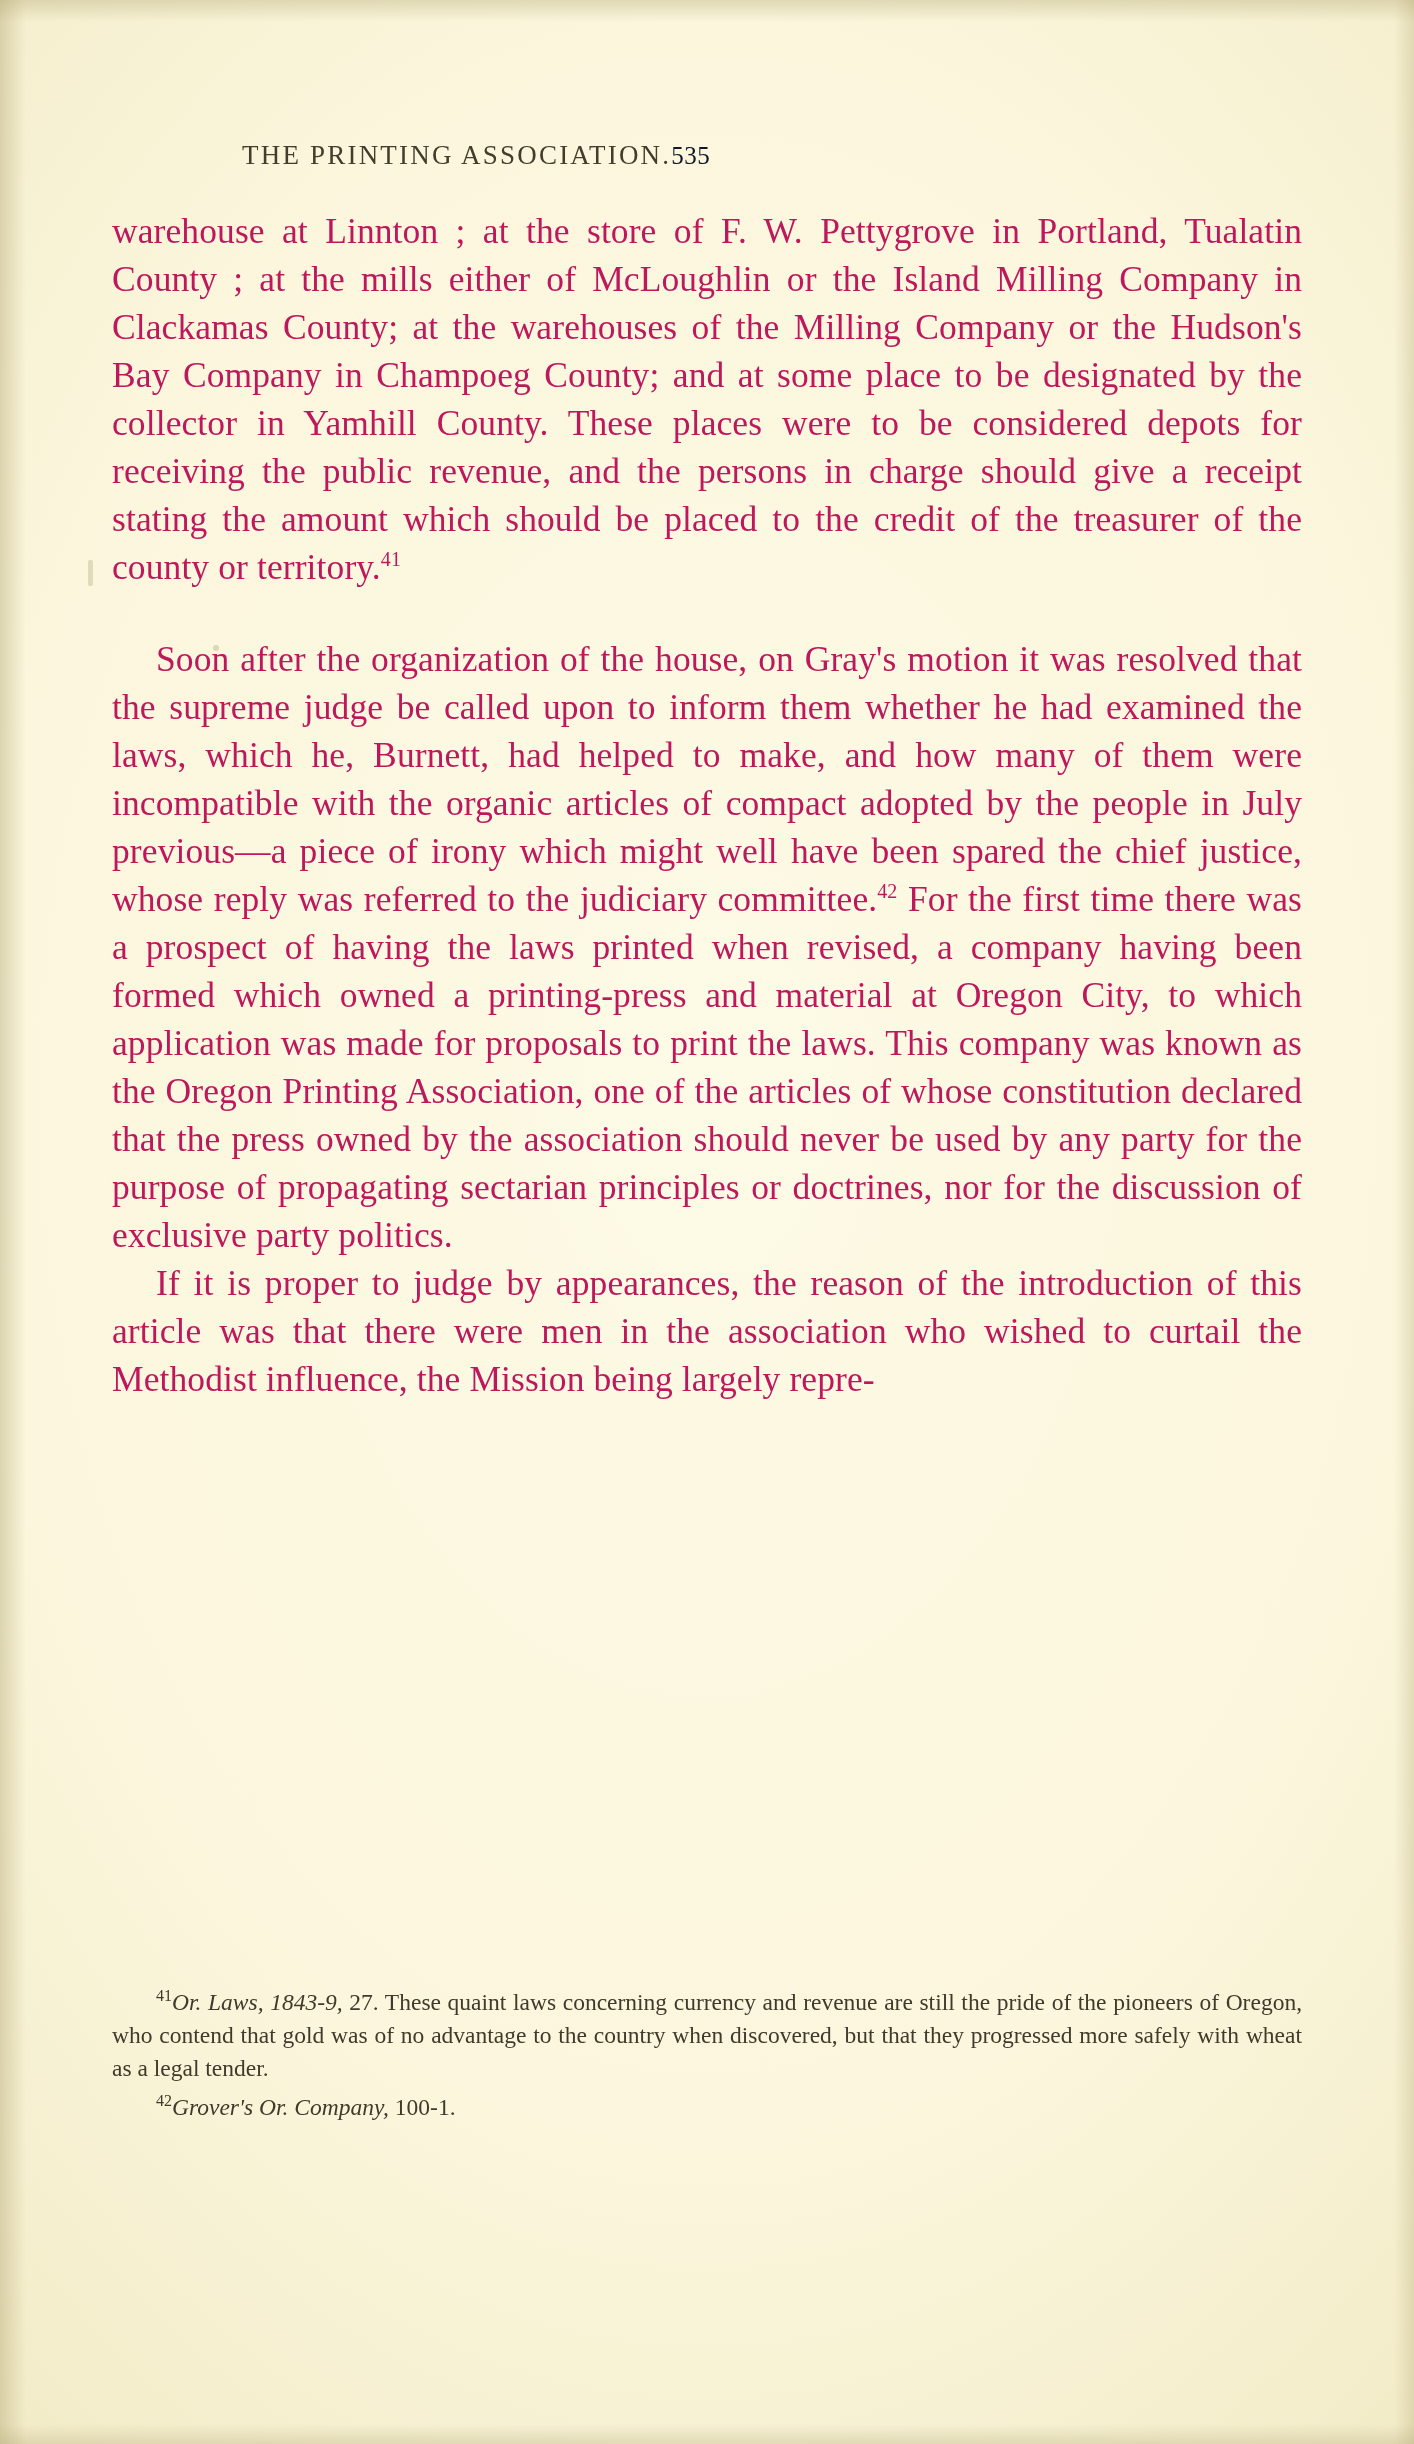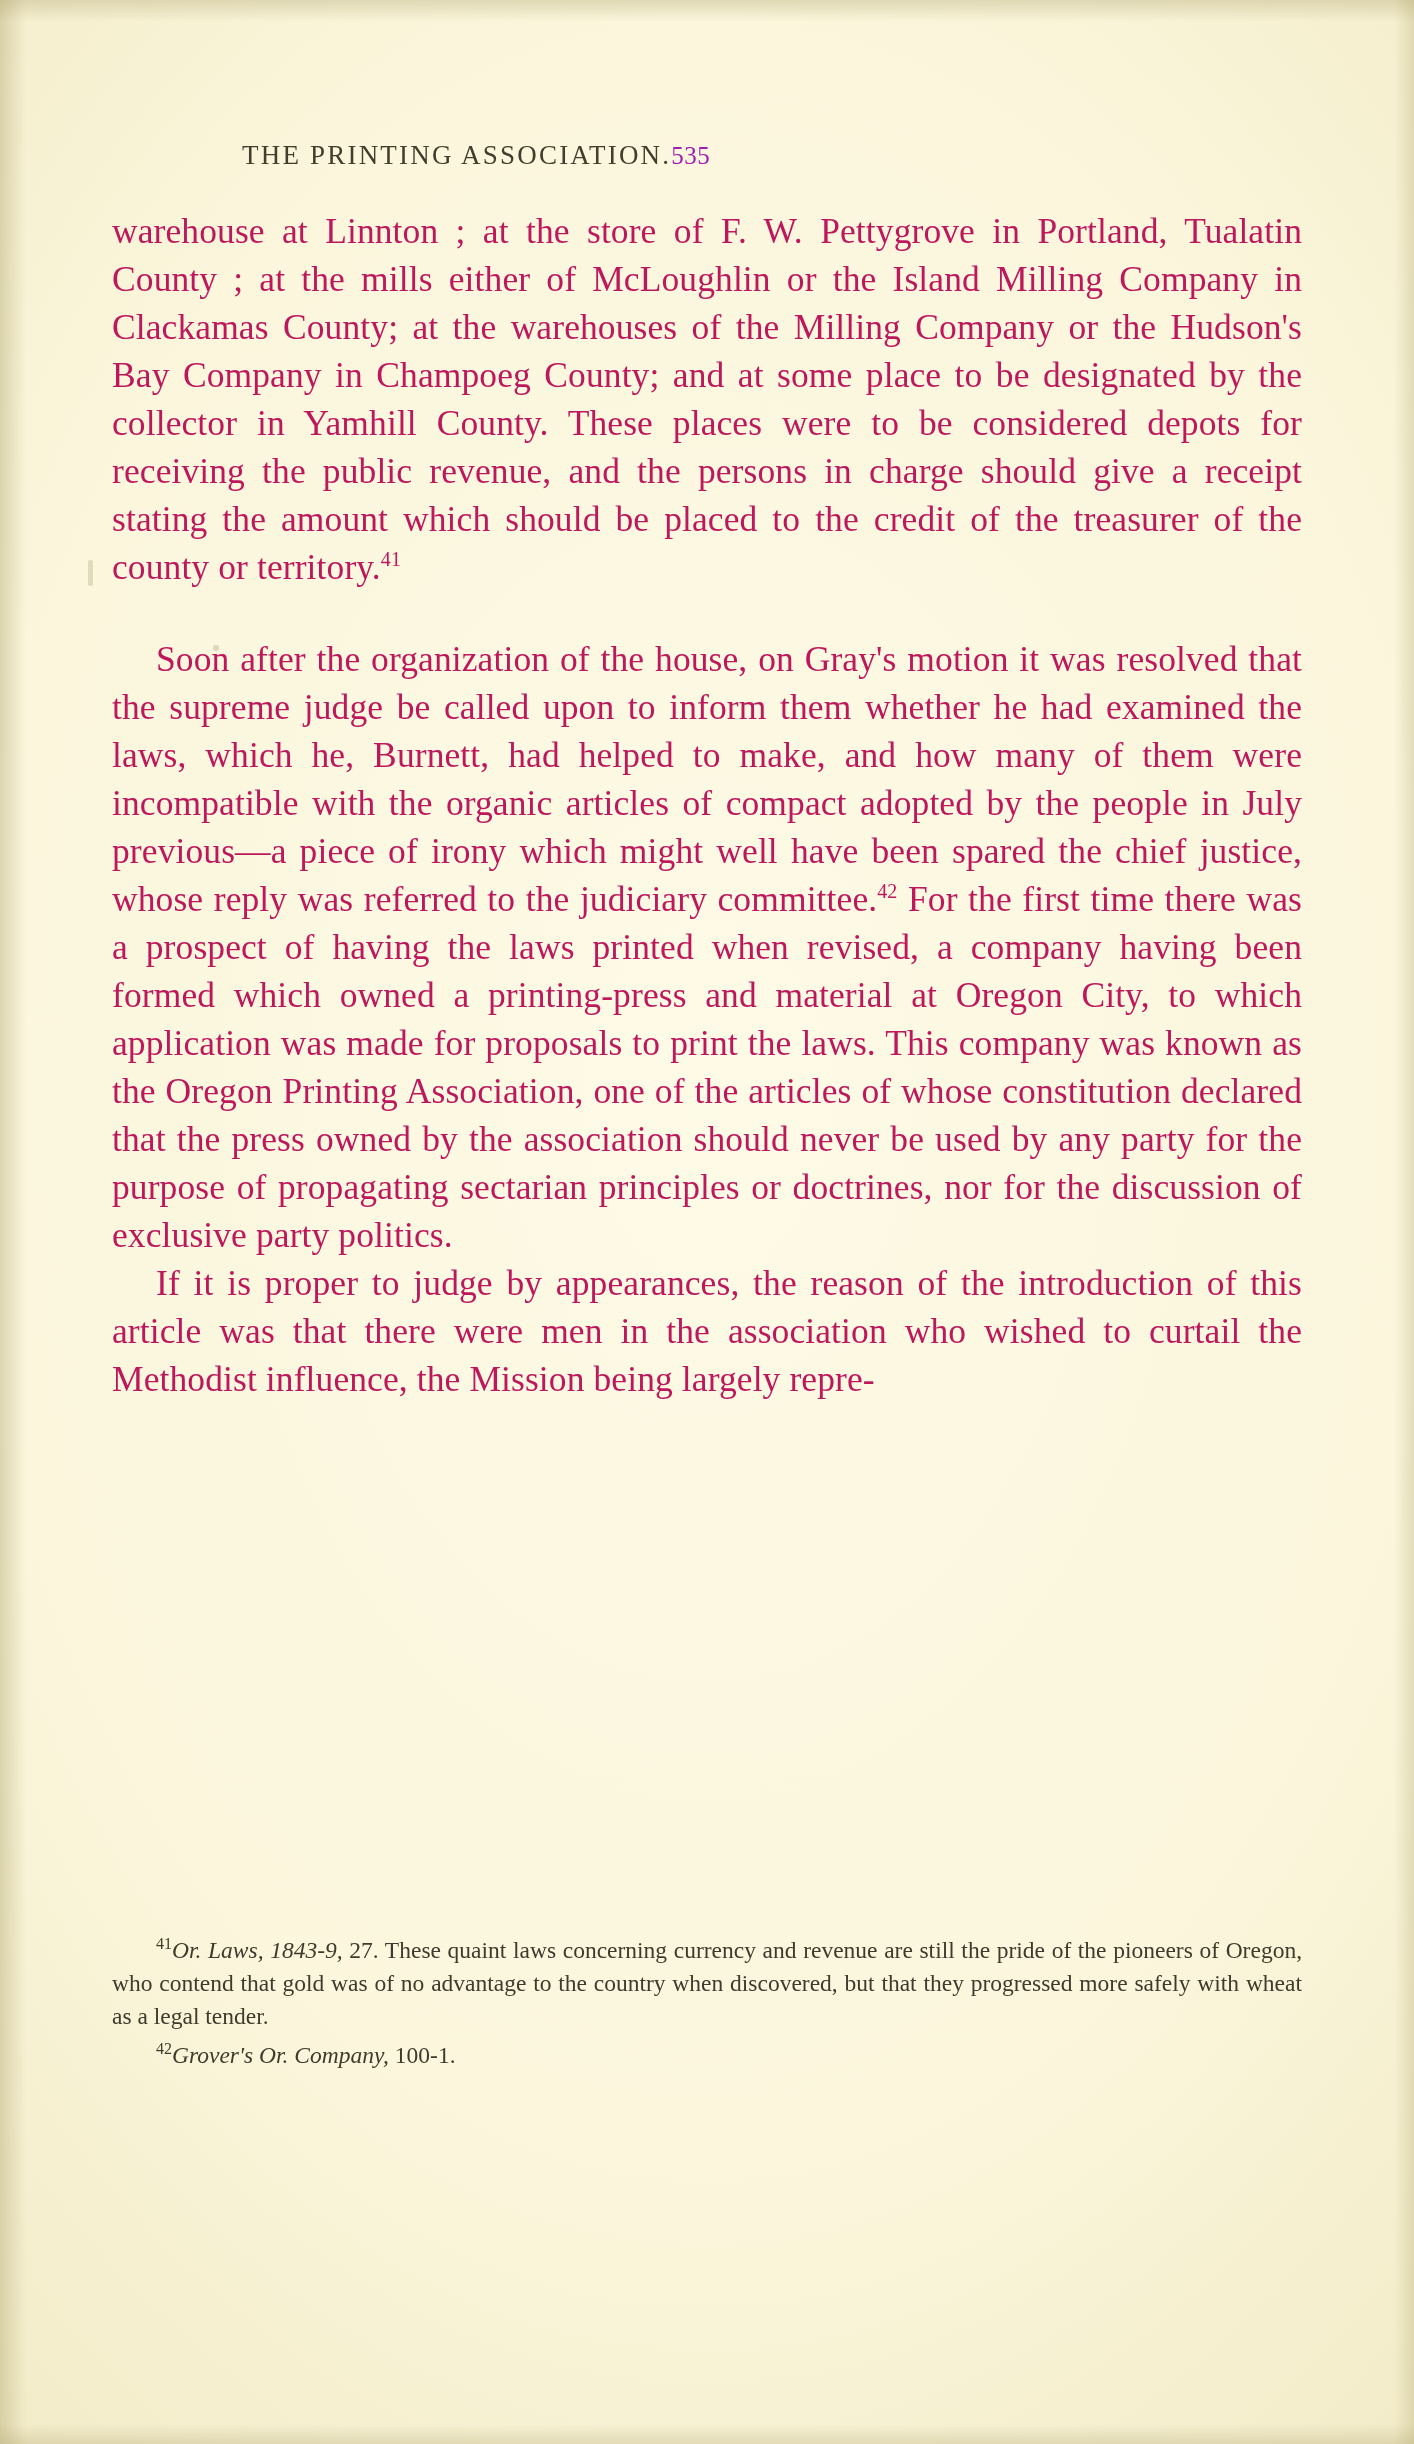--- a/index.html
+++ b/index.html
@@ -44,21 +44,21 @@
   }
   .runhead .title {
     font-size: 27px;
     letter-spacing: 2.2px;
     color: #423d2c;
     font-family: "Liberation Serif", serif;
   }
   .runhead .folio {
     font-size: 25px;
     letter-spacing: 0.5px;
-    color: #a21caf;
+    color: #0f172a;
   }
   p.body {
     font-size: 35.5px;
     line-height: 48px;
     text-align: justify;
     text-justify: inter-word;
     margin: 0 0 0 0;
     color: #be185d;
     letter-spacing: 0.1px;
     hyphens: none;
@@ -70,21 +70,21 @@
     text-indent: 44px;
   }
   sup {
     font-size: 20px;
     vertical-align: super;
     line-height: 0;
   }
   .notes {
     position: absolute;
     left: 112px;
-    top: 1934px;
+    top: 1986px;
     width: 1190px;
     font-size: 23.5px;
     line-height: 33px;
     color: #3f3a2b;
     text-align: justify;
   }
   .note {
     margin-bottom: 2px;
   }
   .note.first {

